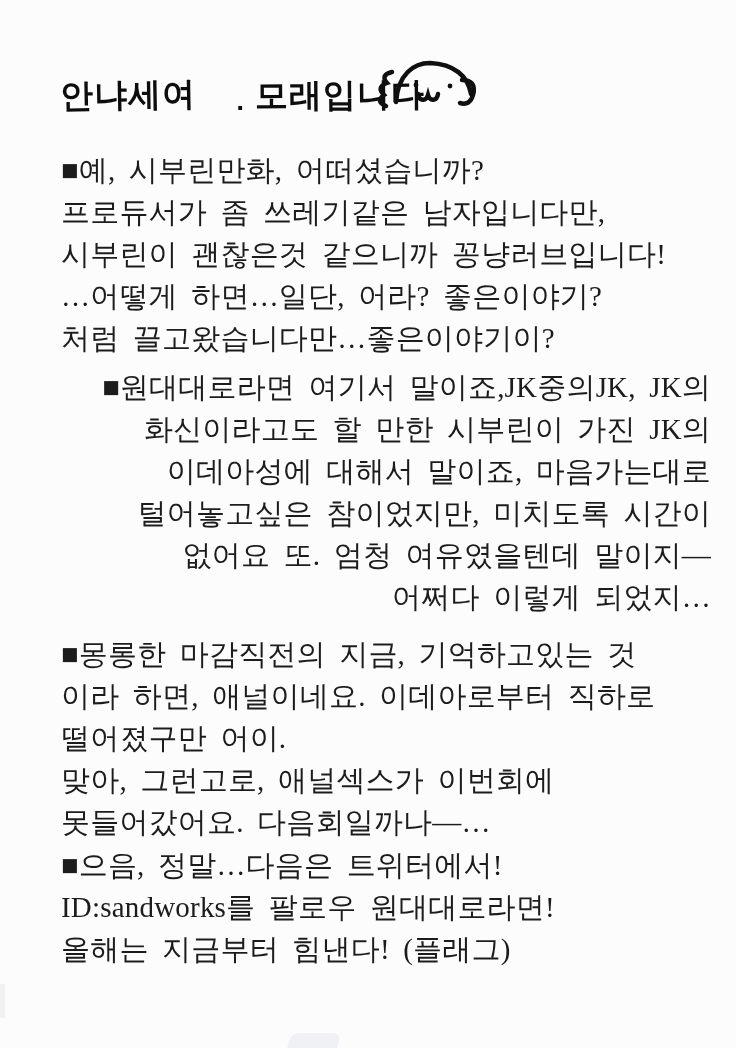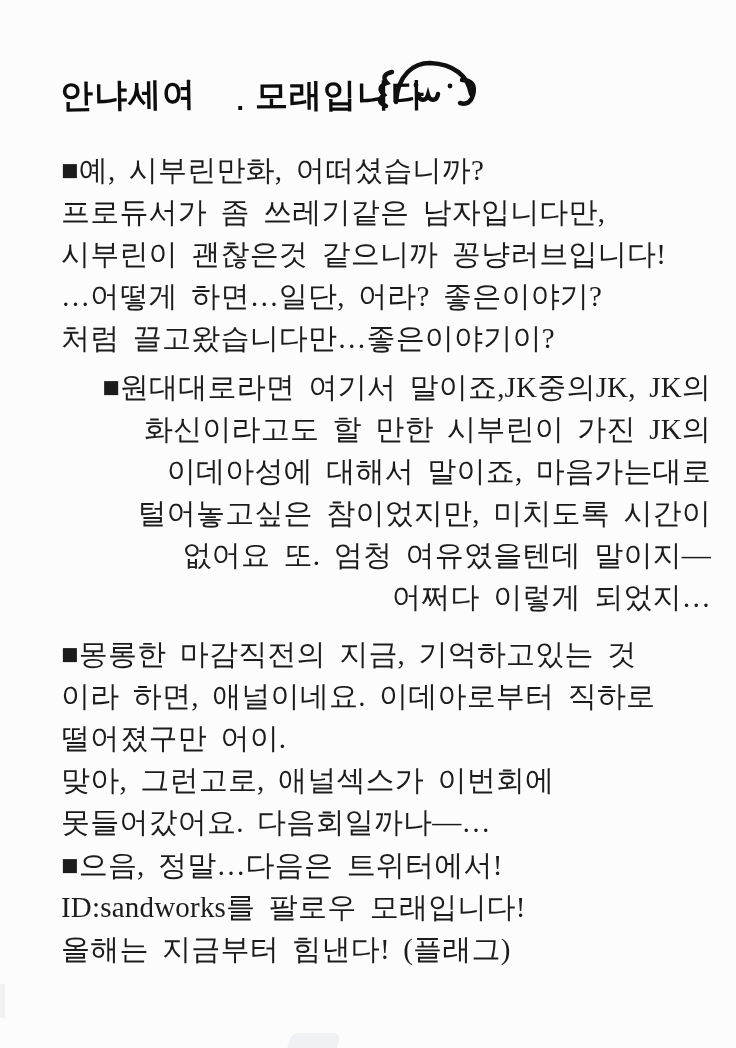--- a/index.html
+++ b/index.html
@@ -121,19 +121,19 @@
 없어요 또. 엄청 여유였을텐데 말이지—
 어쩌다 이렇게 되었지…</div>
 
   <div class="para p3">■몽롱한 마감직전의 지금, 기억하고있는 것
 이라 하면, 애널이네요. 이데아로부터 직하로
 떨어졌구만 어이.
 맞아, 그런고로, 애널섹스가 이번회에
 못들어갔어요. 다음회일까나—…</div>
 
   <div class="para p4">■으음, 정말…다음은 트위터에서!
-ID:sandworks를 팔로우 모래입니다!
+ID:sandworks를 팔로우 원대대로라면!
 올해는 지금부터 힘낸다! (플래그)</div>
 
   <div class="smudge"></div>
   <div class="edge-sliver"></div>
 
 </div>
 
 </body></html>

